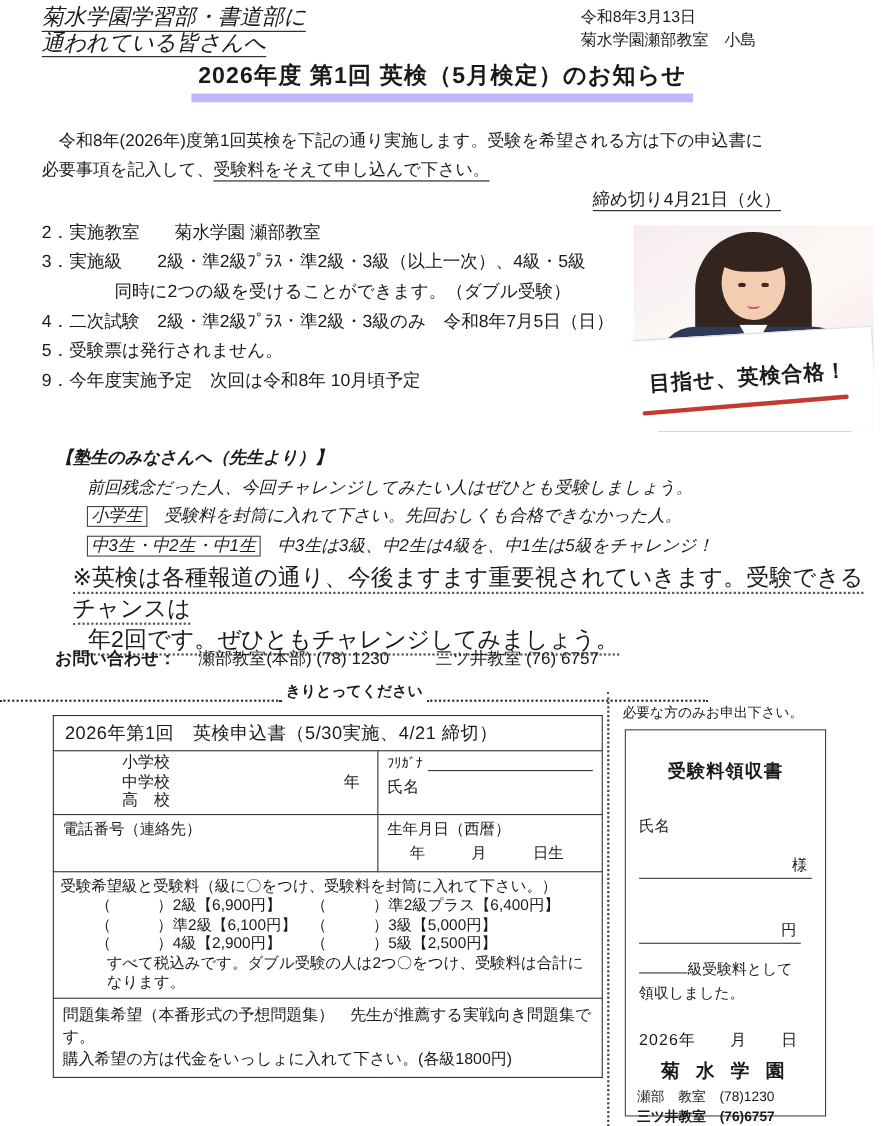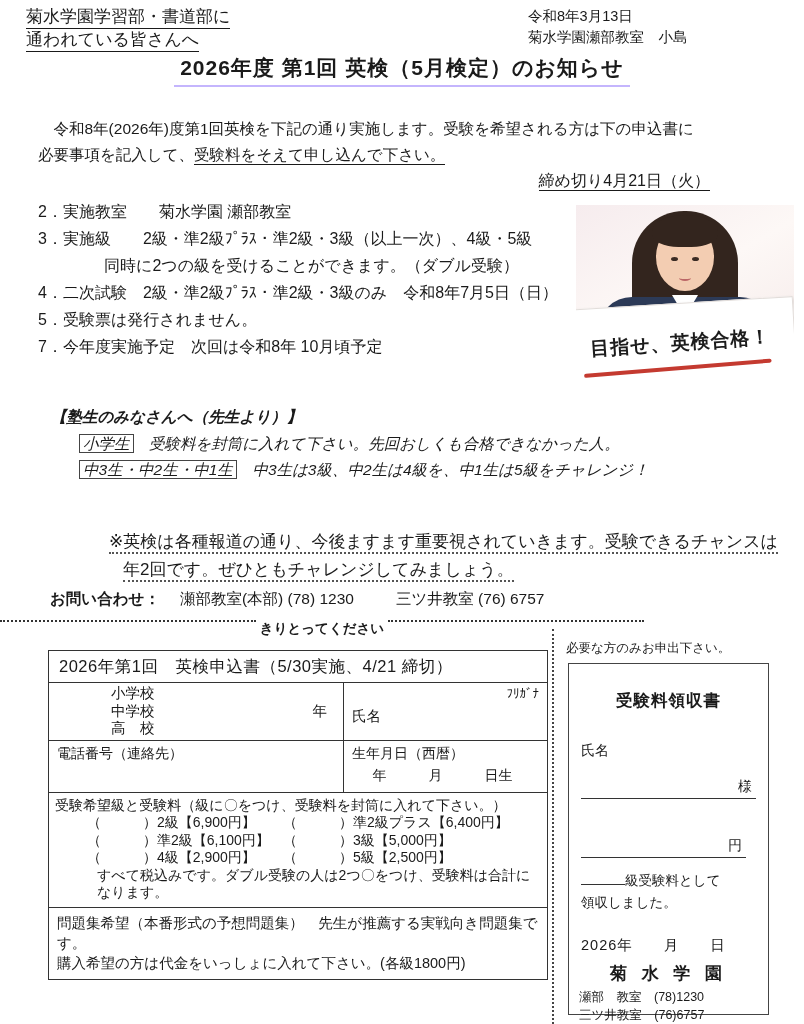--- a/index.html
+++ b/index.html
@@ -6,27 +6,27 @@
   html,body { background:#888; }
   .page {
     position:relative; width:804px; height:1024px; margin:0 auto;
     background:#ffffff; overflow:hidden; color:#1a1a1a;
     font-family:"Liberation Sans","DejaVu Sans",sans-serif;
   }
   .u  { border-bottom:1.5px solid #1a1a1a; padding-bottom:1px; }
   .uw { border-bottom:2px dotted #555; padding-bottom:1px; }
   .boxed { border:1px solid #444; padding:0 3px; }
 
-  .hdr-left  { position:absolute; left:26px; top:6px; font-size:17px; line-height:21px; }
+  .hdr-left  { position:absolute; left:38px; top:6px; font-size:20px; line-height:21px;font-style:italic; }
   .hdr-right { position:absolute; left:528px; top:6px; font-size:14.5px; line-height:21px; }
   .hdr-left div span { display:inline-block; border-bottom:1px solid #1a1a1a; padding-bottom:1px; }
 
   .title-wrap { position:absolute; left:0; top:54px; width:100%; text-align:center; }
   .title-wrap span { display:inline-block; font-size:21px; font-weight:bold; letter-spacing:1px;
-    border-bottom:2px solid #c4b5fd; padding:0 6px 3px;text-align:center; }
+    border-bottom:8px solid #c4b5fd; padding:0 6px 3px;text-align:center; }
 
   .intro { position:absolute; left:38px; top:116px; width:745px; font-size:15.5px; line-height:26px; }
   .deadline { position:absolute; right:94px; top:171px; font-size:16px; }
 
   .list { position:absolute; left:38px; top:198px; width:545px; font-size:16px; line-height:27px; }
   .list .indent { padding-left:66px; }
 
   .photo { position:absolute; left:576px; top:205px; width:218px; height:187px;
     background:linear-gradient(150deg,#f6ecee 0%,#fdf8f6 45%,#f3e7e6 100%); overflow:hidden; }
   .hair  { position:absolute; left:56px; top:6px; width:106px; height:152px; background:#33251e;
@@ -47,68 +47,68 @@
     border:1px solid #e2ddda; box-shadow:0 2px 4px rgba(0,0,0,.18); transform:rotate(-3.5deg); }
   .sign-text { position:absolute; left:0; top:26px; width:100%; text-align:center; font-size:19px;
     font-weight:bold; color:#1c1c1c; letter-spacing:1px; transform:rotate(-.5deg); }
   .sign-line { position:absolute; left:16px; top:62px; width:188px; height:4px; background:#c43a30;
     border-radius:2px; transform:rotate(-1.2deg); }
 
   .message { position:absolute; left:51px; top:404px; font-size:15.5px; line-height:26.5px;font-style:italic; }
   .message .hd { font-weight:bold; }
   .message .ind { padding-left:28px; }
 
-  .note { position:absolute; left:66px; top:528px; font-size:17px; line-height:28px;margin-left:43px; }
+  .note { position:absolute; left:66px; top:512px; font-size:21px; line-height:28px; }
   .note .ind { padding-left:14px; }
 
   .contact { position:absolute; left:50px; top:589px; font-size:15.5px; }
   .contact .lbl { font-weight:bold; }
   .contact .g1 { margin-left:20px; } .contact .g2 { margin-left:42px; }
 
-  .cutline { position:absolute; left:0; top:620px; width:644px; display:flex; align-items:flex-start;
+  .cutline { position:absolute; left:0; top:620px; width:644px; display:flex; align-items:flex-end;
     font-size:13.5px; font-weight:bold; }
   .cutline::before,.cutline::after { content:""; flex:1; border-top:2px dotted #333; }
   .cutline span { padding:0 4px; }
 
   .vline { position:absolute; left:552px; top:629px; height:395px; border-left:2px dotted #444; }
 
   .form { position:absolute; left:48px; top:650px; width:500px; border-collapse:collapse;
     font-size:14.5px; }
   .form td { border:1.5px solid #333; vertical-align:top; }
   .form .ftitle { font-size:16.5px; padding:5px 10px 4px; letter-spacing:.5px; }
   .school-cell { width:225px; height:56px; position:relative; padding:2px 0 2px 62px;
     line-height:17.5px; font-size:14.5px; }
   .school-year { position:absolute; right:16px; top:20px; }
   .name-cell { position:relative; padding:3px 8px; }
-  .furi-line { display:flex; align-items:flex-end; font-size:13px;flex-direction:column; }
+  .furi-line { display:flex; align-items:flex-end; font-size:13px; }
   .furi-line .fill { flex:1; border-bottom:1px solid #333; margin-left:4px; height:14px; }
   .name-lbl { margin-top:5px; font-size:14.5px; }
   .addr-cell { height:63px; padding:4px 8px; }
   .phone-cell { width:295px; height:52px; padding:4px 8px; font-size:14px; }
   .birth-cell { padding:4px 8px; font-size:14px; }
   .birth-fields { margin-top:4px; text-align:center; padding-right:6px; }
   .fee-cell { padding:4px 6px 5px; font-size:14px; line-height:17.5px; }
   .fee-line .fl { display:inline-block; width:228px; padding-left:32px; }
   .fee-note { padding-left:42px; }
   .wb-cell { padding:5px 8px 6px; font-size:14.5px; line-height:20px; }
 
   .receipt-note { position:absolute; left:566px; top:640px; font-size:12.5px; }
-  .receipt-box { position:absolute; left:568px; top:663px; width:201px; height:352px;
+  .receipt-box { position:absolute; left:568px; top:663px; width:183px; height:352px;
     border:1.5px solid #444; font-size:13.5px; }
   .r-title { margin-top:26px; text-align:center; font-weight:bold; font-size:16.5px; letter-spacing:1px; }
   .r-name { margin:30px 0 0 12px; font-size:14px; }
   .r-sama { margin:18px 12px 0; border-bottom:1px solid #333; text-align:right; font-size:14px; padding:0 4px 2px 0; }
   .r-yen  { margin:38px 22px 0 12px; border-bottom:1px solid #333; text-align:right; font-size:14px; padding:0 4px 2px 0; }
   .r-grade { margin:13px 0 0 12px; }
   .r-grade .lead { display:inline-block; width:44px; border-bottom:1px solid #333; height:14px; }
   .r-received { margin:4px 0 0 12px; }
   .r-date { margin:24px 0 0 12px; font-size:14.5px; letter-spacing:1px; }
   .r-school { margin:7px 0 0 0; text-align:center; font-weight:bold; font-size:17px; letter-spacing:5px; }
   .r-tel { margin:4px 0 0 10px; font-size:12.5px; line-height:17px; }
-  .r-tel:last-child { margin-top:1px; }
+  .r-tel:last-child { margin-top:1px;font-weight:bold; }
 </style>
 </head>
 <body>
 
 <div class="page">
 
   <div class="hdr-left">
     <div><span>菊水学園学習部・書道部に</span></div>
     <div><span>通われている皆さんへ</span></div>
   </div>
@@ -129,21 +129,21 @@
   <div class="deadline">
     <span class="u">締め切り4月21日（火）</span>
   </div>
 
   <div class="list">
     <div>2．実施教室　　菊水学園 瀬部教室</div>
     <div>3．実施級　　2級・準2級ﾌﾟﾗｽ・準2級・3級（以上一次）、4級・5級</div>
     <div class="indent">同時に2つの級を受けることができます。（ダブル受験）</div>
     <div>4．二次試験　2級・準2級ﾌﾟﾗｽ・準2級・3級のみ　令和8年7月5日（日）</div>
     <div>5．受験票は発行されません。</div>
-    <div>7．今年度実施予定　次回は令和8年 10月頃予定</div>
+    <div>9．今年度実施予定　次回は令和8年 10月頃予定</div>
   </div>
 
   <div class="photo">
     <div class="hair"></div>
     <div class="face"></div>
     <div class="bangs"></div>
     <div class="eye l"></div>
     <div class="eye r"></div>
     <div class="smile"></div>
     <div class="blazer"></div>
@@ -151,20 +151,21 @@
     <div class="bow"></div>
     <div class="hand"></div>
     <div class="sign">
       <div class="sign-text">目指せ、英検合格！</div>
       <div class="sign-line"></div>
     </div>
   </div>
 
   <div class="message">
     <div class="hd">【塾生のみなさんへ（先生より）】</div>
+    <div class="ind">前回残念だった人、今回チャレンジしてみたい人はぜひとも受験しましょう。</div>
     <div class="ind"><span class="boxed">小学生</span><span>　受験料を封筒に入れて下さい。先回おしくも合格できなかった人。</span></div>
     <div class="ind"><span class="boxed">中3生・中2生・中1生</span><span>　中3生は3級、中2生は4級を、中1生は5級をチャレンジ！</span></div>
   </div>
 
   <div class="note">
     <div><span class="uw">※英検は各種報道の通り、今後ますます重要視されていきます。受験できるチャンスは</span></div>
     <div class="ind"><span class="uw">年2回です。ぜひともチャレンジしてみましょう。</span></div>
   </div>
 
   <div class="contact">

